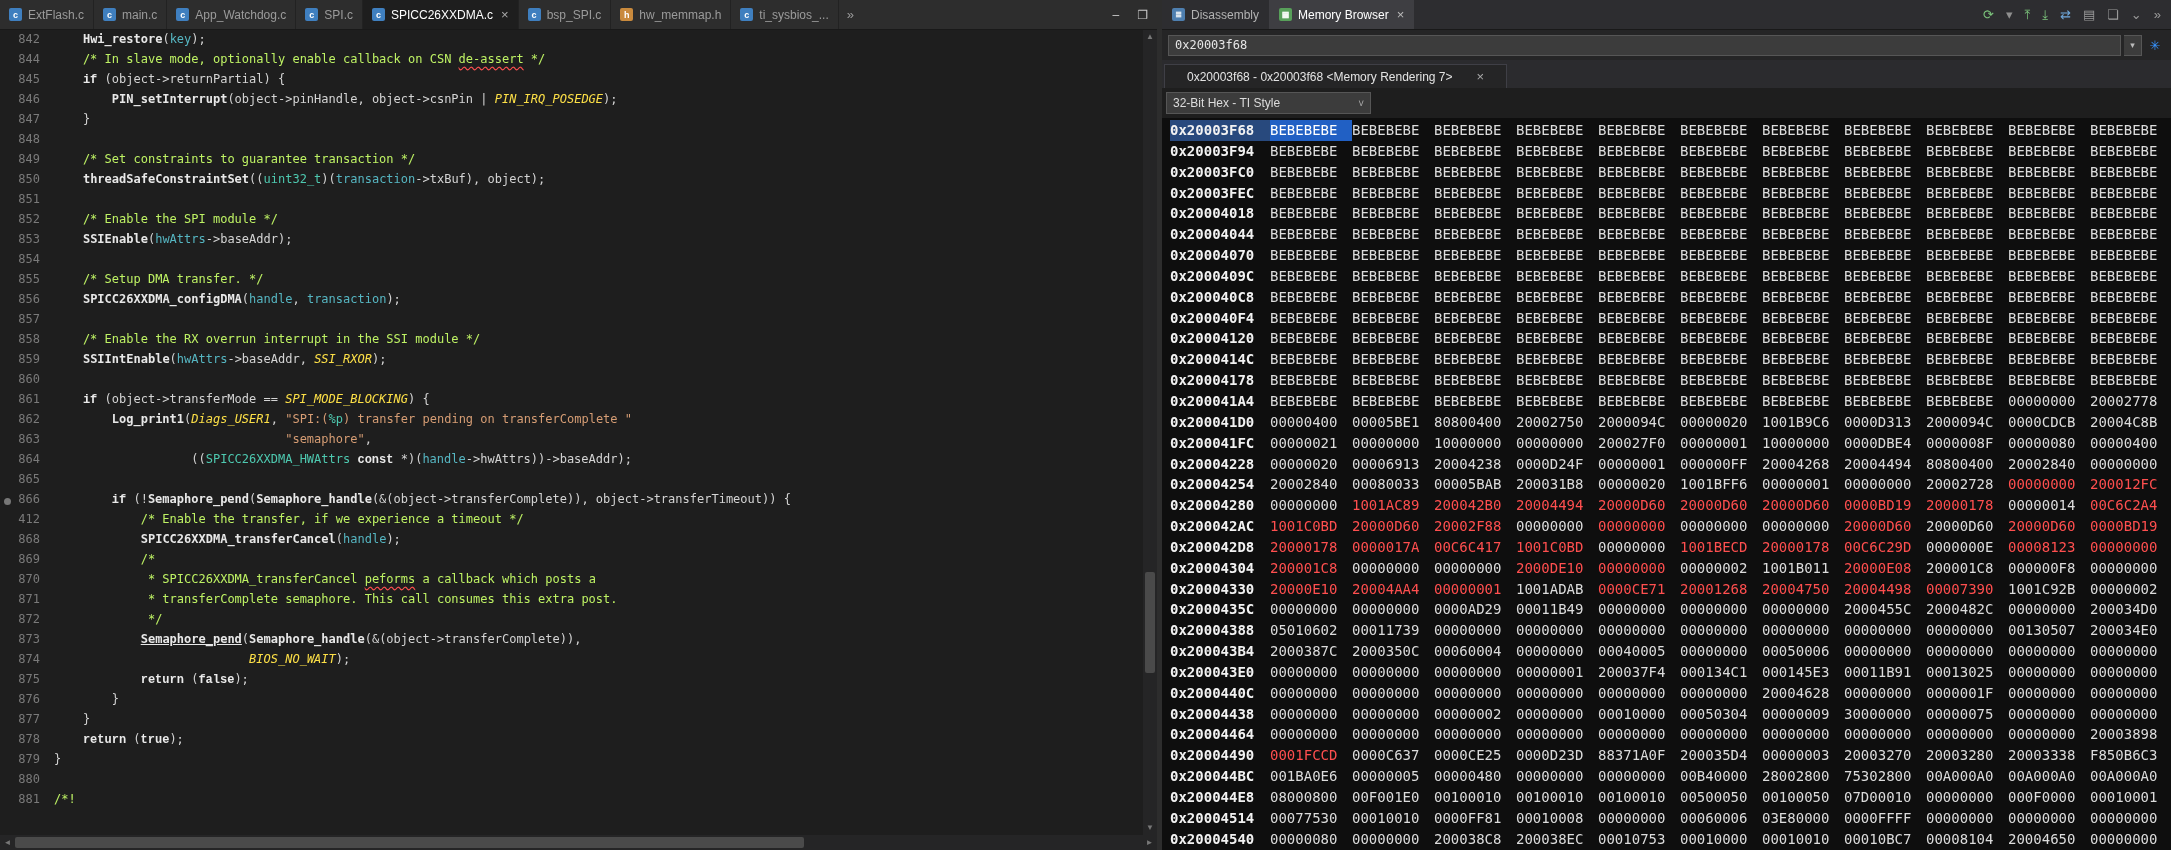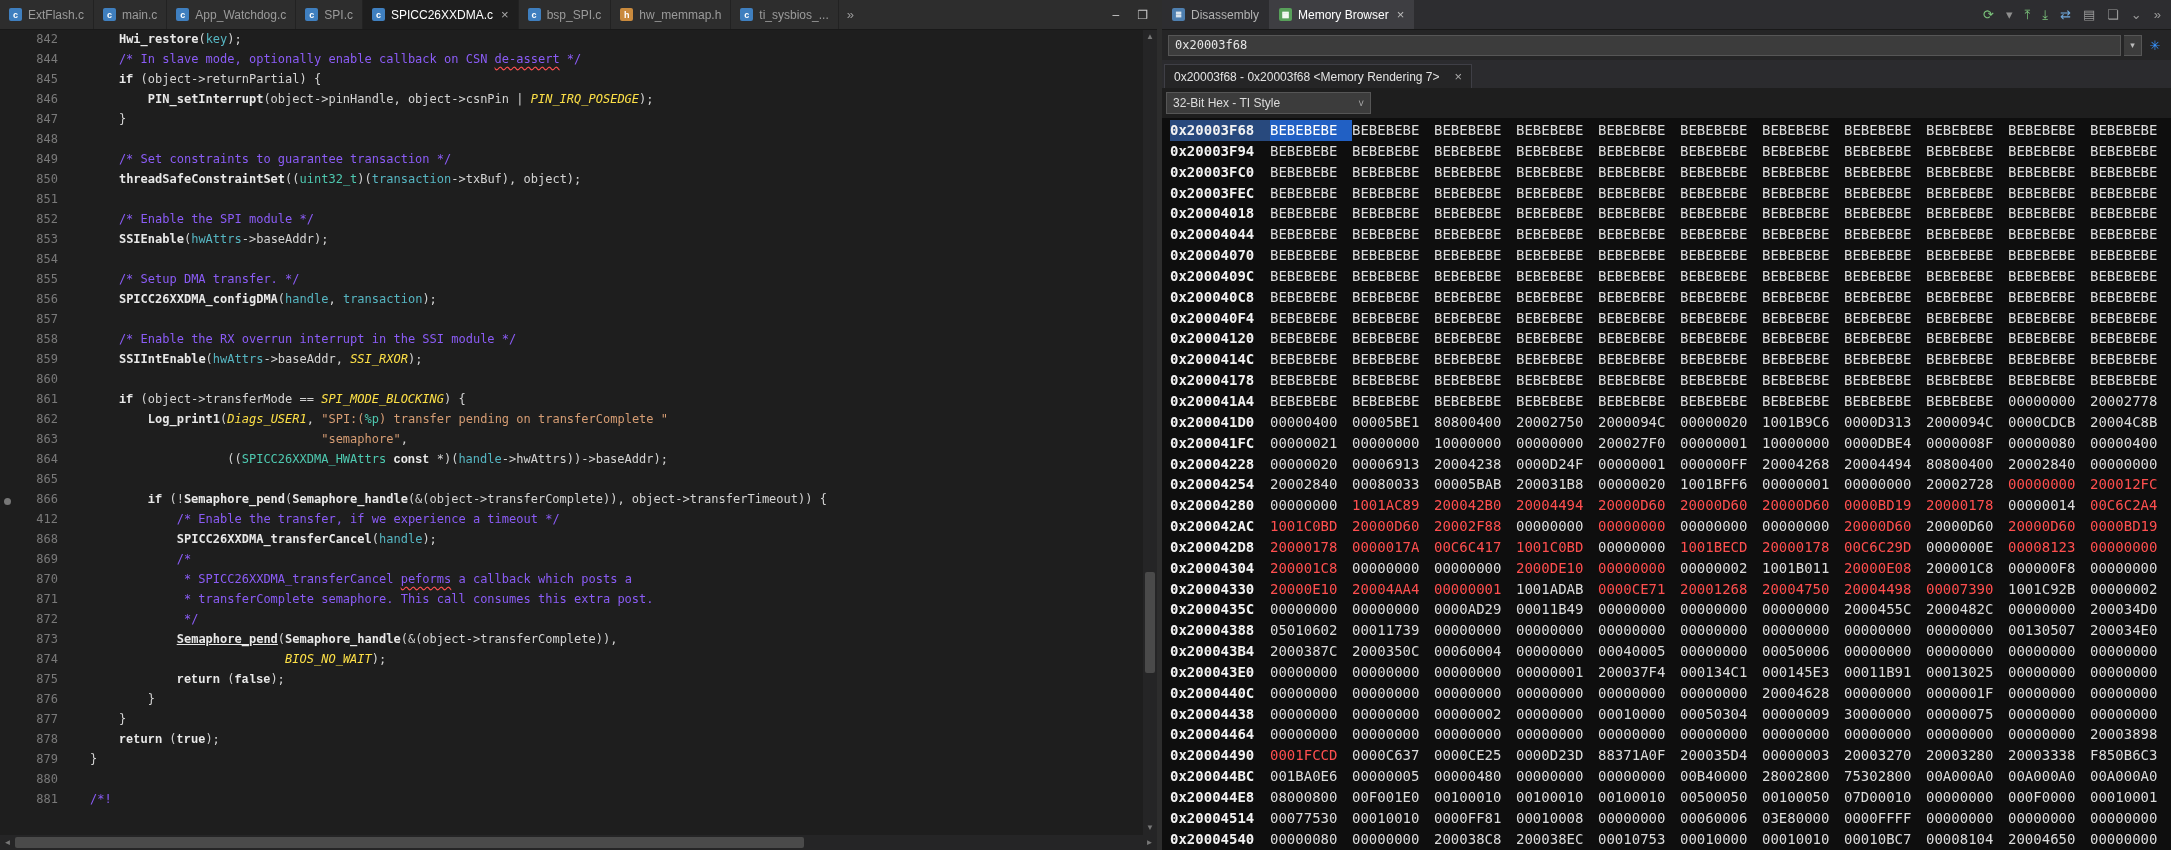--- a/index.html
+++ b/index.html
@@ -18,28 +18,28 @@
           font:bold 9px "Liberation Sans", sans-serif; color:#fff; flex:none; }
   .fico.c { background:#3f7fbf; }
   .fico.h { background:#c98a3d; }
   .etab-close { color:#aaaaaa; font-size:13px; margin-left:2px; }
   .tab-overflow { display:flex; align-items:center; padding:0 8px; color:#9a9a9a; font-size:13px; cursor:pointer; }
   .tabbar-spacer { flex:1; }
   .winbtn { display:flex; align-items:center; padding:0 9px; color:#c9c9c9; font-size:12px; cursor:pointer; }
 
   .editor-body { flex:1; display:flex; position:relative; overflow:hidden; }
   .code-scroll { flex:1; overflow:hidden; padding-top:2px; }
-  .cl { display:flex; height:20px; line-height:20px; font:12px "DejaVu Sans Mono", monospace;gap:18px; }
+  .cl { display:flex; height:20px; line-height:20px; font:12px "DejaVu Sans Mono", monospace; }
   .cl-margin { width:16px; flex:none; position:relative; }
   .marker-dot { position:absolute; left:4px; top:6px; width:7px; height:7px; border-radius:50%; background:#777777; }
   .cl-num { width:38px; flex:none; text-align:right; padding-right:14px; color:#7a7a7a; }
   .cl-text { white-space:pre; }
 
   .tok-p { color:#d4d4d4; }
-  .tok-c { color:#8b5cf6; }
+  .tok-c { color:#bef264; }
   .tok-s { color:#d69d74; }
   .tok-fmt { color:#4ec9b0; }
   .tok-k { color:#eaeaea; font-weight:bold;font-family:Liberation Mono, monospace; }
   .tok-f { color:#e8e8e8; font-weight:bold; }
   .tok-v { color:#56b6c2; }
   .tok-t { color:#4ec9b0; }
   .tok-m { color:#fde047; font-style:italic; }
   .tok-e { text-decoration:underline wavy var(--red,#e05252); text-underline-offset:3px; }
   .tok-u { text-decoration:underline; }
 
@@ -69,22 +69,22 @@
   .tbico { font-size:13px; cursor:pointer; }
 
   .addr-row { height:30px; flex:none; background:#252526; display:flex; align-items:center; padding:0 6px; gap:3px; }
   .addr-input { flex:1; height:21px; background:#3c3c3c; border:1px solid #565656; color:#e6e6e6;
                 font:12px "DejaVu Sans Mono", monospace; padding:0 6px; min-width:0; }
   .addr-drop { width:18px; height:21px; flex:none; background:#3c3c3c; border:1px solid #565656; border-left:none;
                color:#bbb; font-size:9px; display:flex; align-items:center; justify-content:center; cursor:pointer; }
   .go-btn { width:20px; flex:none; text-align:center; color:#3794ff; font-size:13px; cursor:pointer; }
 
   .render-tabrow { height:28px; flex:none; background:#2b2b2e; display:flex; align-items:flex-end; padding-left:2px; }
-  .rtab { display:flex; align-items:center; gap:15px; background:#252526; border:1px solid #3f3f46; border-bottom:none;
-          padding:4px 9px; font-size:12px; color:#e3e3e3; cursor:pointer; white-space:nowrap; }
+  .rtab { display:flex; align-items:center; gap:24px; background:#252526; border:1px solid #3f3f46; border-bottom:none;
+          padding:4px 22px; font-size:12px; color:#e3e3e3; cursor:pointer; white-space:nowrap; }
   .rtab-close { color:#aaaaaa; font-size:13px; }
 
   .format-row { height:30px; flex:none; background:#1e1e1e; display:flex; align-items:center; padding:0 4px; }
   .format-select { width:205px; height:22px; background:#3c3c3c; border:1px solid #565656; color:#dddddd;
                    font-size:12px; display:flex; align-items:center; justify-content:space-between;
                    padding:0 6px; cursor:pointer; }
   .fmt-arrow { color:#aaaaaa; font-size:10px; }
 
   .memory-grid { flex:1; background:#0e0e0e; padding:2px 0 0 8px; overflow:hidden;
                  font:14px "DejaVu Sans Mono", monospace; }

